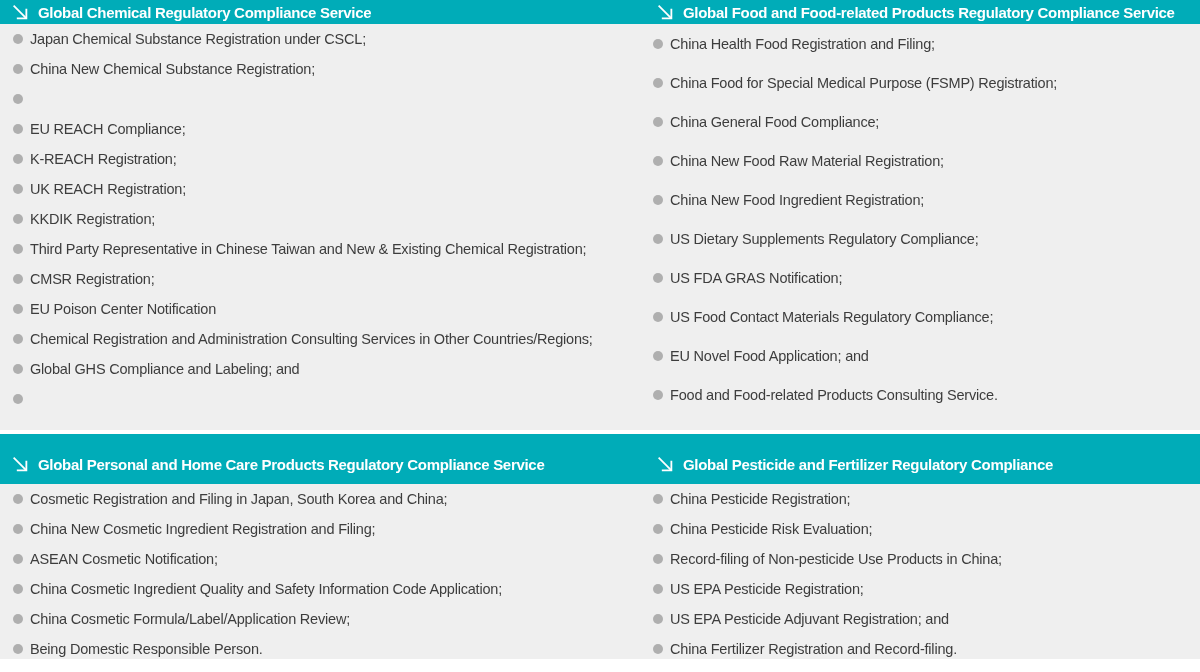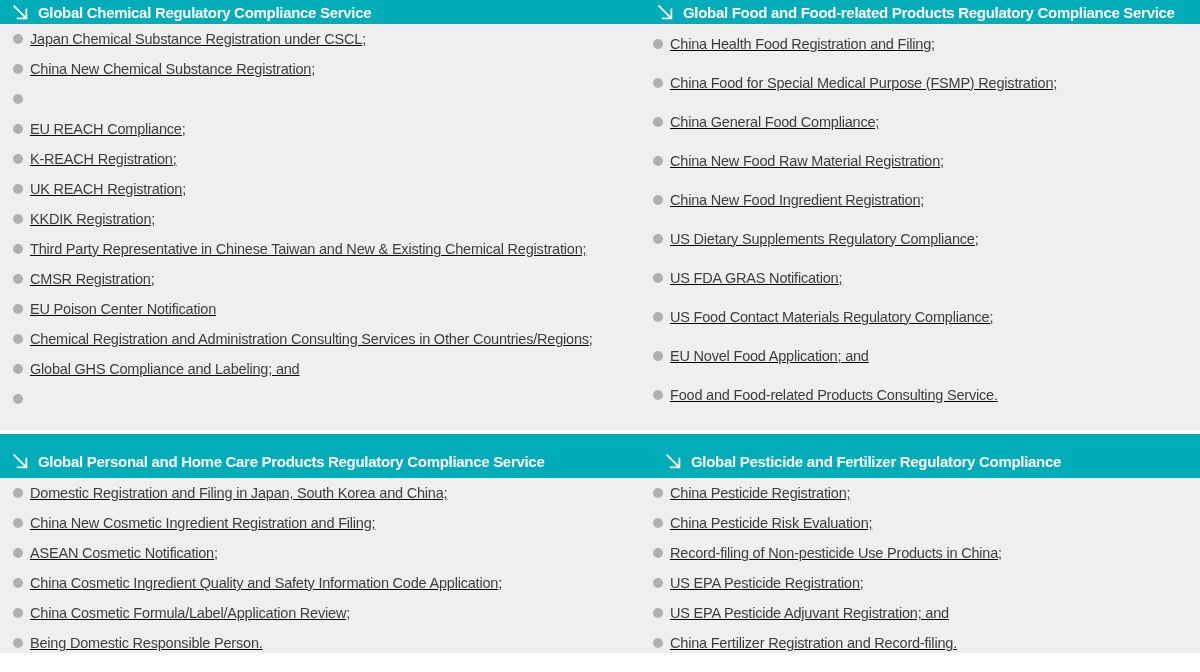--- a/index.html
+++ b/index.html
@@ -16,21 +16,21 @@
     width: 1200px; height: 672px; overflow: hidden;
     background: var(--page-bg);
     font-family: "Liberation Sans", sans-serif;
   }
   .band {
     display: grid;
     grid-template-columns: 645px 555px;
     background: var(--accent);
   }
   .band-top { height: 24px; }
-  .band-bottom { height: 44px; gap: 8px; }
+  .band-bottom { height: 50px; }
   .header-cell {
     display: flex;
     align-items: center;
     padding-left: 10px;
     color: var(--header-text);
     font-weight: bold;
     font-size: 15px;
     letter-spacing: -0.3px;
     white-space: nowrap;
     overflow: hidden;
@@ -40,21 +40,20 @@
     width: 20px; height: 20px;
     flex: none;
     margin-right: 8px;
     display: inline-flex;
   }
   .hicon svg { width: 20px; height: 20px; display: block; }
   .body-row {
     display: grid;
     grid-template-columns: 645px 555px;
     background: var(--panel-bg);
-    text-decoration: underline;
   }
   .body-top { height: 406px; }
   .body-bottom { height: 175px; }
   .gap { height: 4px; background: var(--page-bg); }
   .list {
     list-style: none;
     margin: 0;
     padding: 0 0 0 13px;
     overflow: hidden;
   }
@@ -242,21 +241,21 @@
     </span>
     <span>Global Pesticide and Fertilizer Regulatory Compliance</span>
   </div>
 </div>
 
 <div class="body-row body-bottom">
   <ul class="list list-personal">
 
       <li class="item">
         <span class="dot"></span>
-        <span>Domestic Registration and Filing in Japan, South Korea and China;</span>
+        <span>Cosmetic Registration and Filing in Japan, South Korea and China;</span>
       </li>
 
       <li class="item">
         <span class="dot"></span>
         <span>China New Cosmetic Ingredient Registration and Filing;</span>
       </li>
 
       <li class="item">
         <span class="dot"></span>
         <span>ASEAN Cosmetic Notification;</span>

